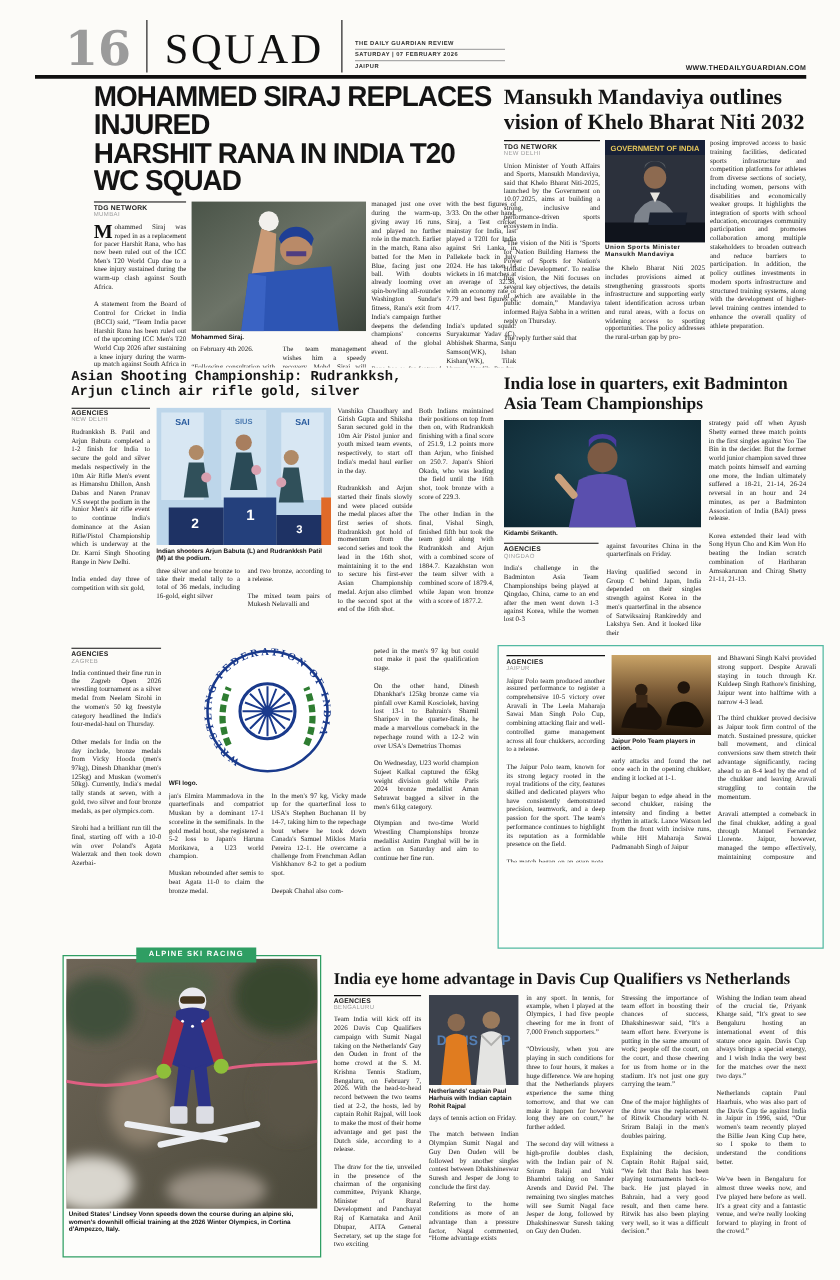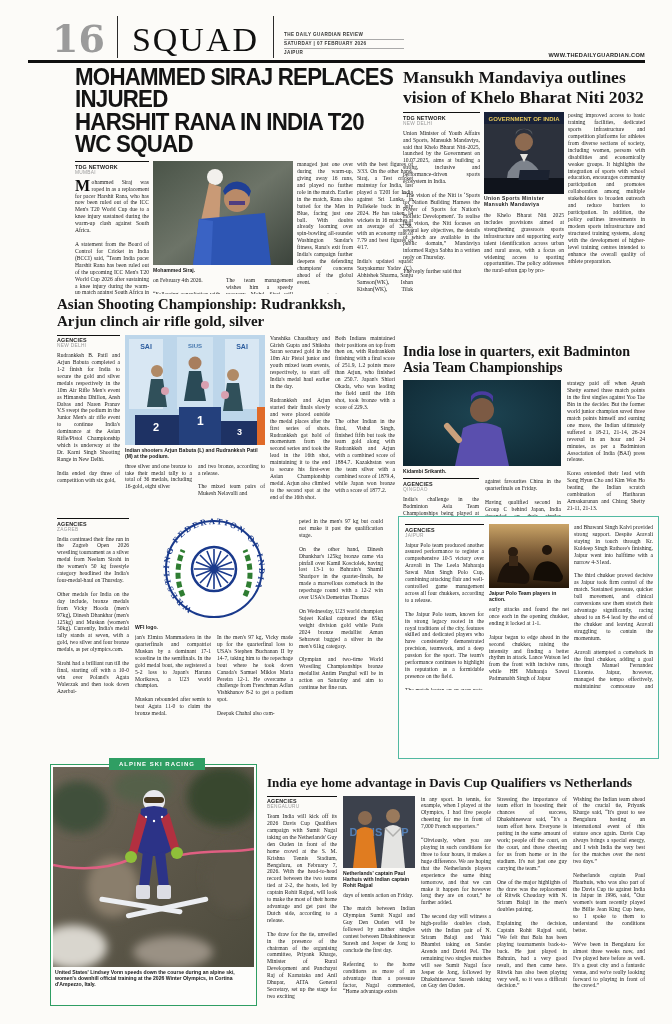--- a/index.html
+++ b/index.html
@@ -133,21 +133,21 @@
           <rect x="44" y="58" width="30" height="10" fill="#1b2230" transform="skewX(-8)"></rect>
         </svg>
         <div class="cap" style="font-size:5px;letter-spacing:.4px;">Union Sports Minister Mansukh Mandaviya</div>
         <div class="bt" style="height:96px;">the Khelo Bharat Niti 2025 includes provisions aimed at strengthening grassroots sports infrastructure and supporting early talent identification across urban and rural areas, with a focus on widening access to sporting opportunities. The policy addresses the rural-urban gap by pro-</div>
       </div>
       <div class="col bt" style="width:77px;height:196px;">posing improved access to basic training facilities, dedicated sports infrastructure and competition platforms for athletes from diverse sections of society, including women, persons with disabilities and economically weaker groups. It highlights the integration of sports with school education, encourages community participation and promotes collaboration among multiple stakeholders to broaden outreach and reduce barriers to participation. In addition, the policy outlines investments in modern sports infrastructure and structured training systems, along with the development of higher-level training centres intended to enhance the overall quality of athlete preparation.</div>
     </div>
   </section>
 
   <section class="art" style="left:57px;top:296px;width:338px;height:218px;">
-    <h2 class="hl-serif" style="font-size:15px;">Asian Shooting Championship: Rudrankksh,
+    <h2 class="hl-serif" style="font-size:11px;font-family:Liberation Mono, monospace;">Asian Shooting Championship: Rudrankksh,
 Arjun clinch air rifle gold, silver</h2>
     <div class="cols" style="gap:5px;">
       <div class="col" style="width:63px;">
         <div class="byline">
           <div class="ag">AGENCIES</div>
           <div class="pl">NEW DELHI</div>
         </div>
         <div class="bt" style="height:156px;">Rudrankksh B. Patil and Arjun Babuta completed a 1-2 finish for India to secure the gold and silver medals respectively in the 10m Air Rifle Men's event as Himanshu Dhillon, Ansh Dabas and Naren Pranav V.S swept the podium in the Junior Men's air rifle event to continue India's dominance at the Asian Rifle/Pistol Championship which is underway at the Dr. Karni Singh Shooting Range in New Delhi.
 
 India ended day three of competition with six gold,</div>
@@ -192,21 +192,21 @@
       </div>
       <div class="col bt" style="width:60px;height:190px;">Vanshika Chaudhary and Girish Gupta and Shiksha Saran secured gold in the 10m Air Pistol junior and youth mixed team events, respectively, to start off India's medal haul earlier in the day.
 
 Rudrankksh and Arjun started their finals slowly and were placed outside the medal places after the first series of shots. Rudrankksh got hold of momentum from the second series and took the lead in the 16th shot, maintaining it to the end to secure his first-ever Asian Championship medal. Arjun also climbed to the second spot at the end of the 16th shot.</div>
       <div class="col bt" style="width:60px;height:190px;">Both Indians maintained their positions on top from then on, with Rudrankksh finishing with a final score of 251.9, 1.2 points more than Arjun, who finished on 250.7. Japan's Shiori Okada, who was leading the field until the 16th shot, took bronze with a score of 229.3.
 
 The other Indian in the final, Vishal Singh, finished fifth but took the team gold along with Rudrankksh and Arjun with a combined score of 1884.7. Kazakhstan won the team silver with a combined score of 1879.4, while Japan won bronze with a score of 1877.2.</div>
     </div>
   </section>
 
-  <section class="art" style="left:403px;top:300px;width:244px;height:212px;margin-top:44px;">
+  <section class="art" style="left:403px;top:300px;width:244px;height:212px;">
     <h2 class="hl-serif" style="font-size:14px;">India lose in quarters, exit Badminton
 Asia Team Championships</h2>
     <div class="cols" style="gap:6px;">
       <div class="col" style="width:158px;">
         <svg class="photo" width="158" height="86" viewBox="0 0 158 86">
           <defs>
               <radialGradient id="badbg" cx=".5" cy=".4" r=".9">
             <stop offset="0" stop-color="#1d4452"></stop>
                 <stop offset="1" stop-color="#0c222c"></stop>
           </radialGradient>

